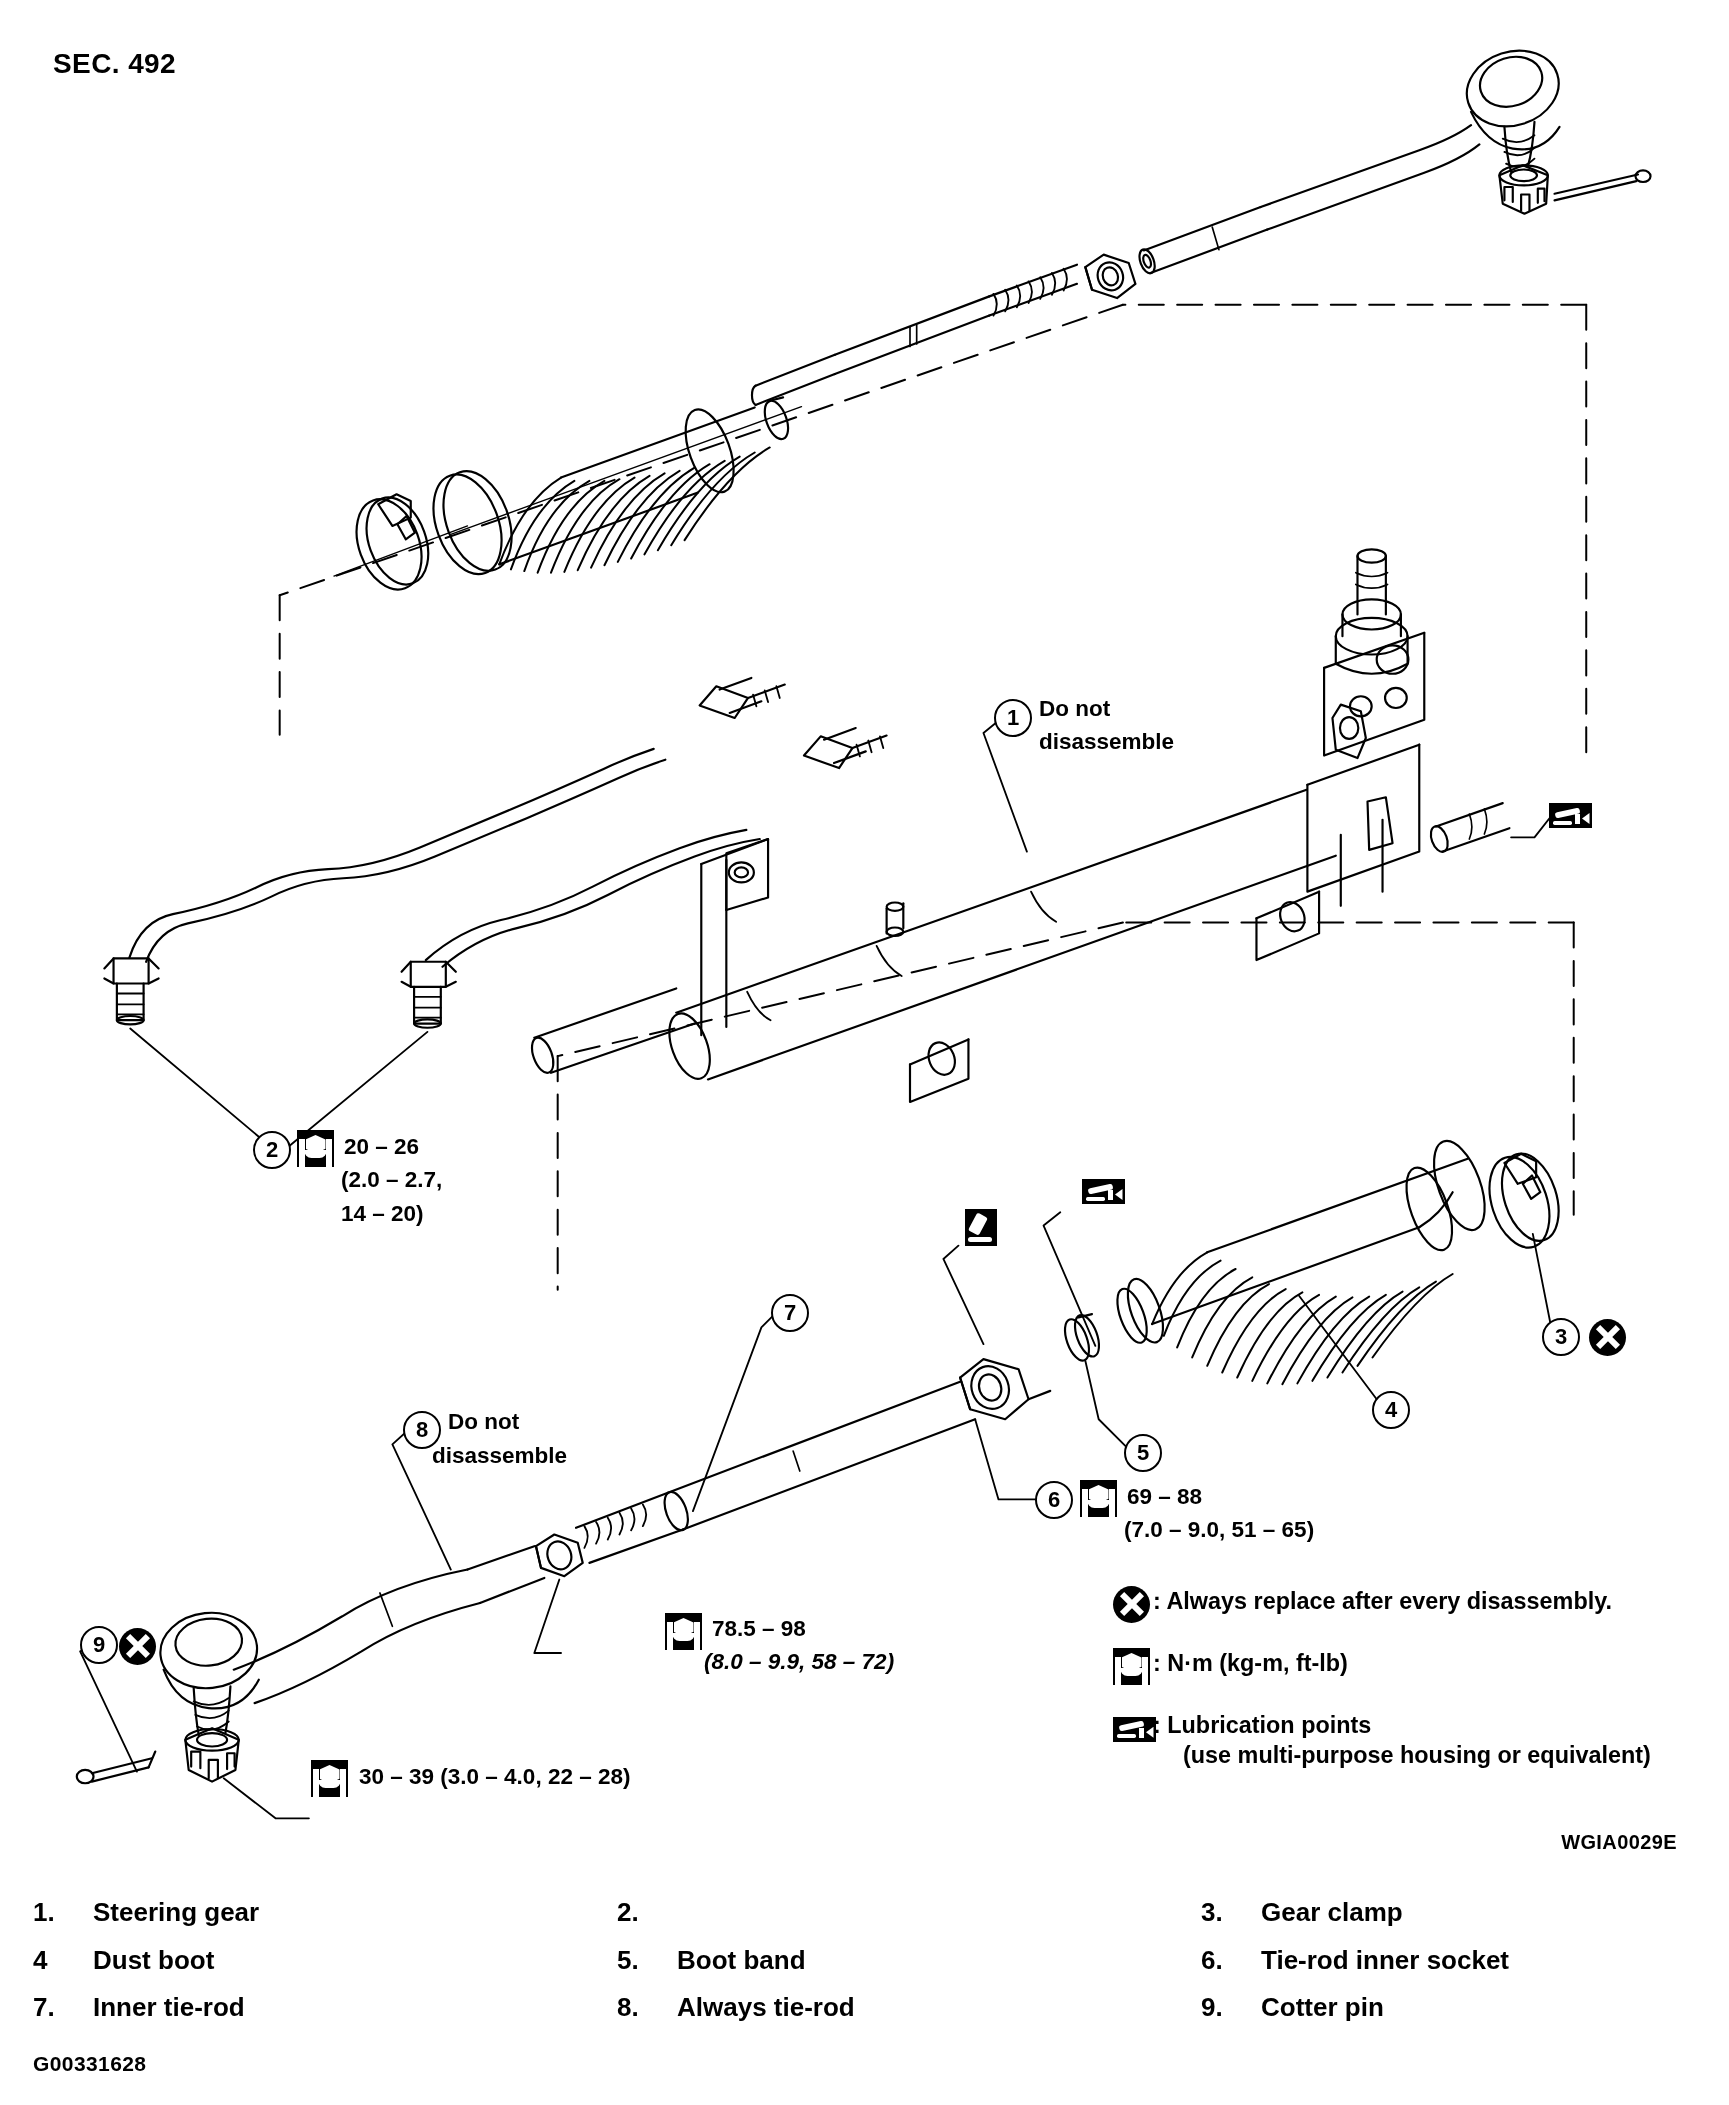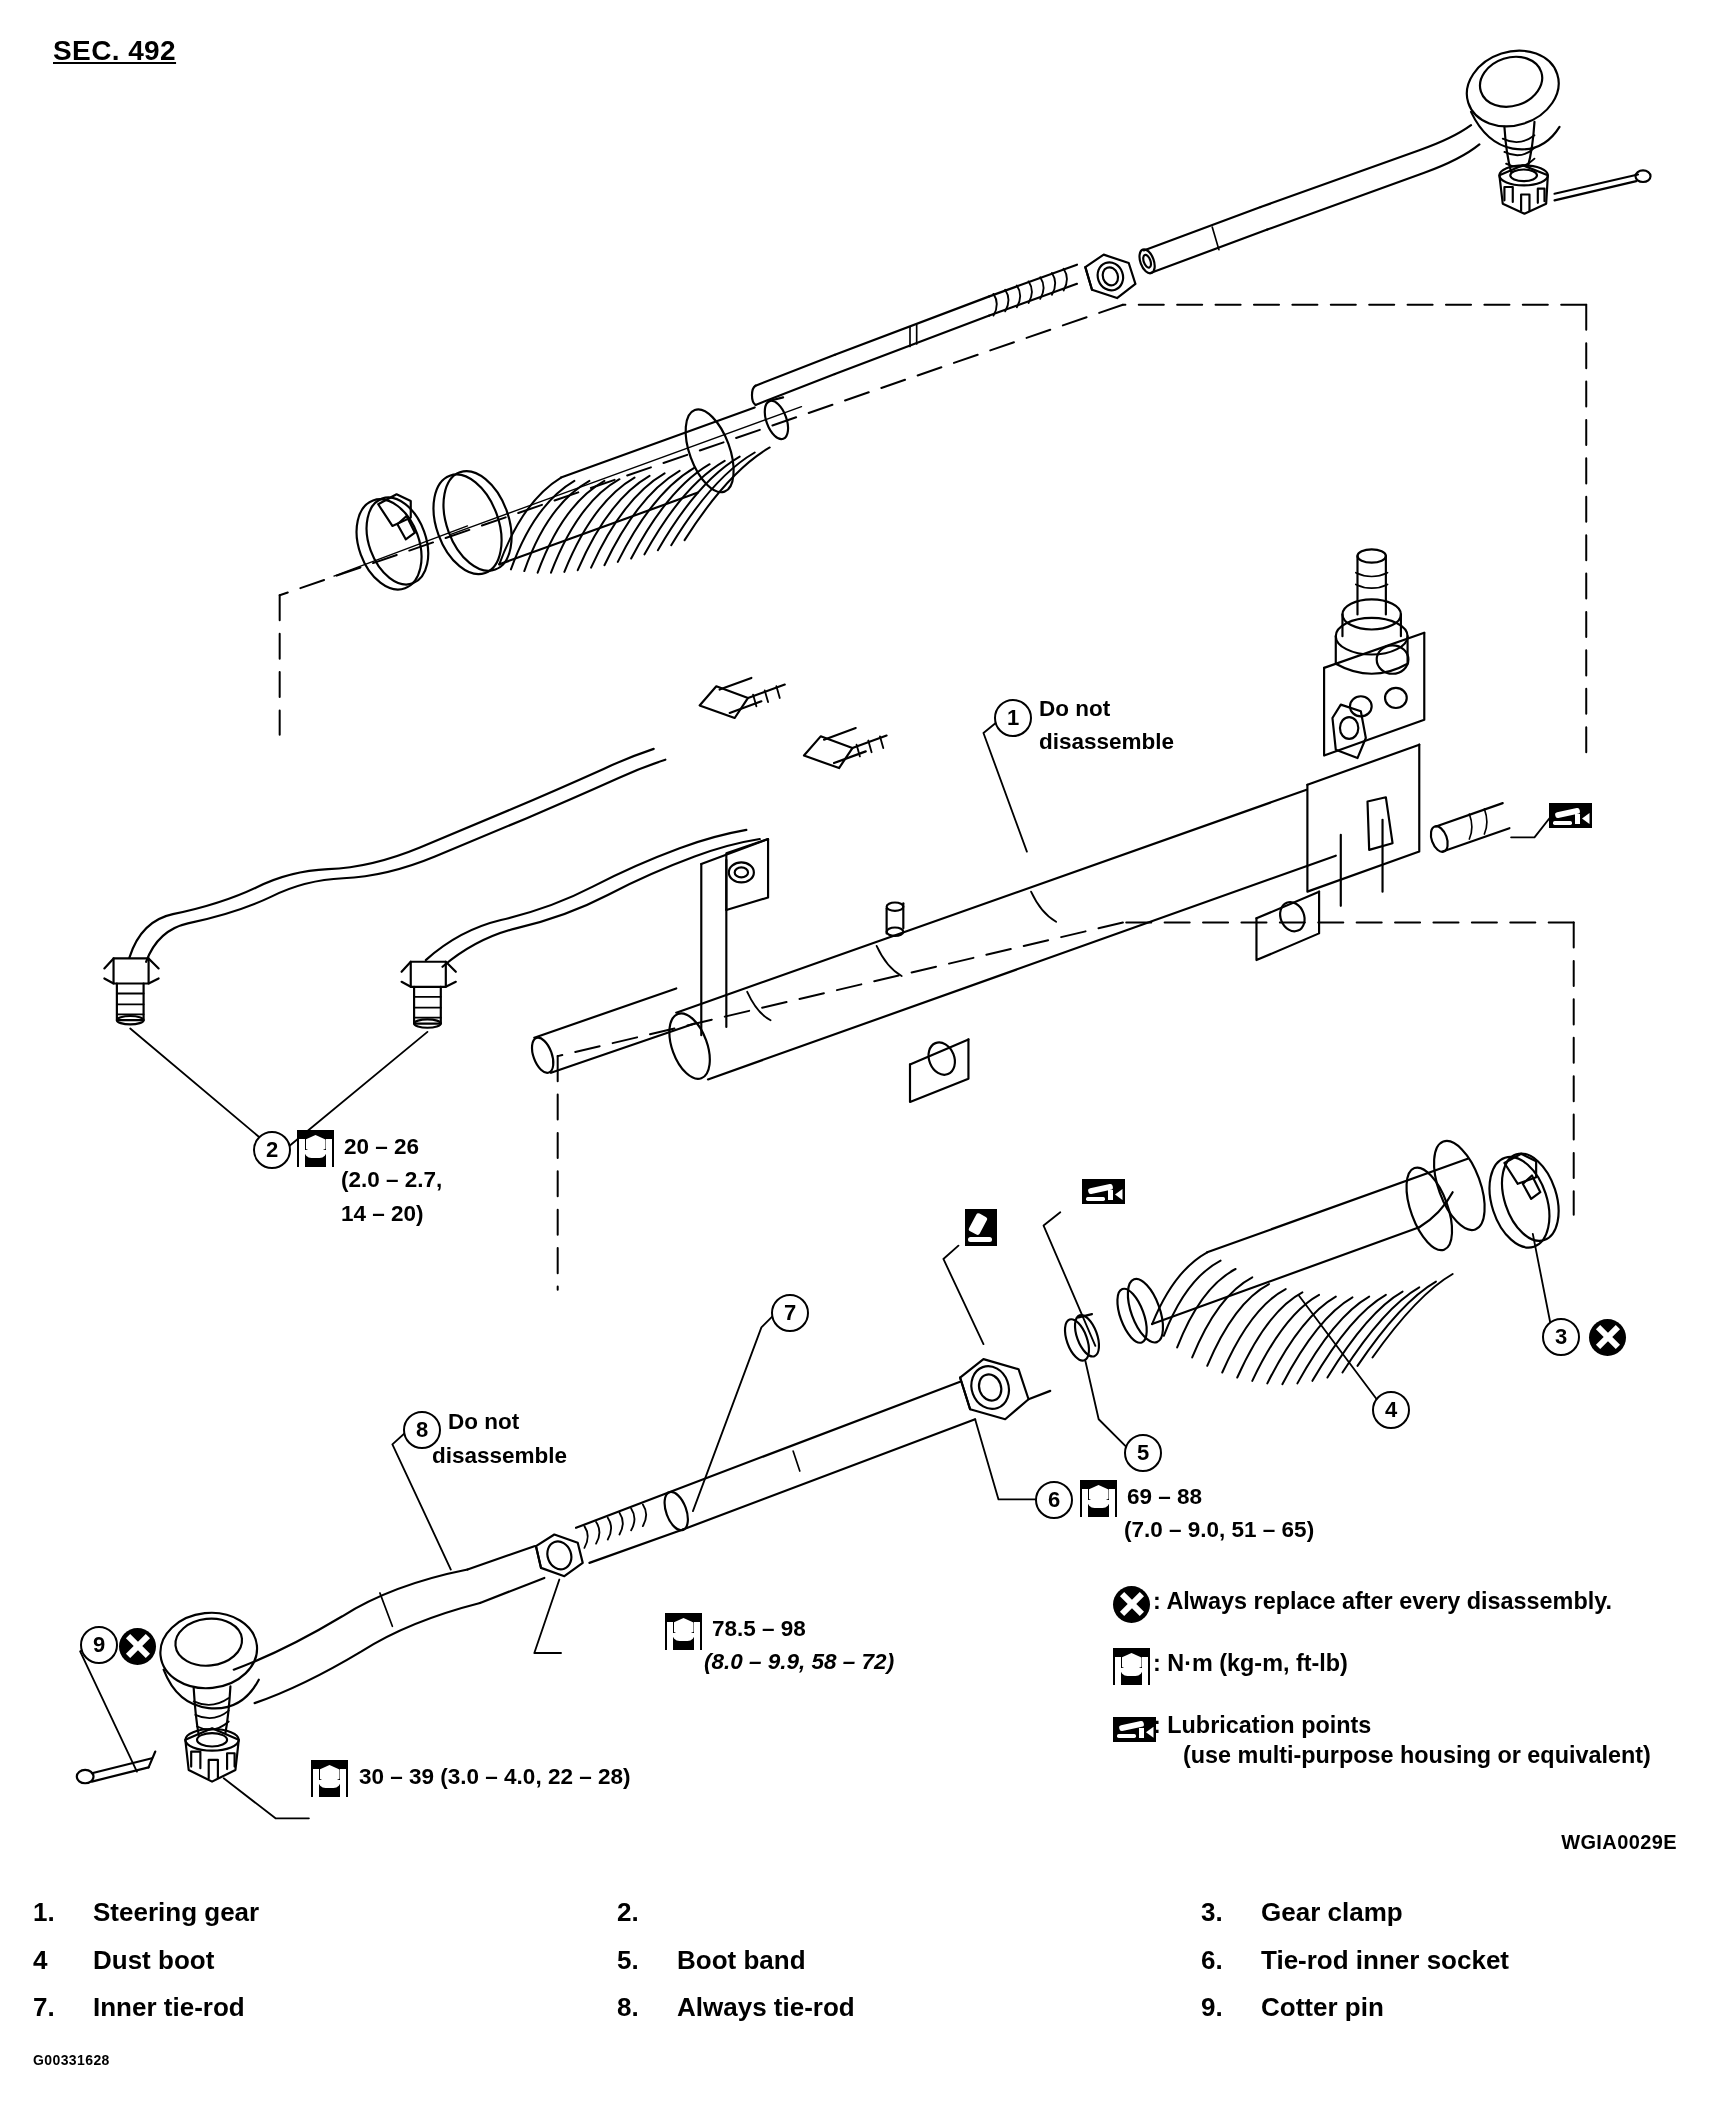--- a/index.html
+++ b/index.html
@@ -17,25 +17,24 @@
     width: 1729px;
     height: 2106px;
     background: #ffffff;
     overflow: hidden;
   }
 
   
   #sec-title {
     position: absolute;
     left: 53px;
-    top: 35px;
+    top: 48px;
     font-size: 28px;
     font-weight: bold;
     letter-spacing: 0.4px;
-    text-decoration: underline;
   }
 
   
   #drawing {
     position: absolute;
     left: 0;
     top: 0;
     width: 1729px;
     height: 1820px;
   }
@@ -274,21 +273,21 @@
     width: 60px;
     flex: 0 0 60px;
   }
   .parts-label { flex: 1; }
 
   
   #doc-id {
     position: absolute;
     left: 33px;
     top: 2052px;
-    font-size: 14px;
+    font-size: 21px;
     font-weight: bold;
     letter-spacing: 0.4px;
   }
 </style>
 </head>
 <body>
 
 <div id="page">
 
   <div id="sec-title">SEC. 492</div>

